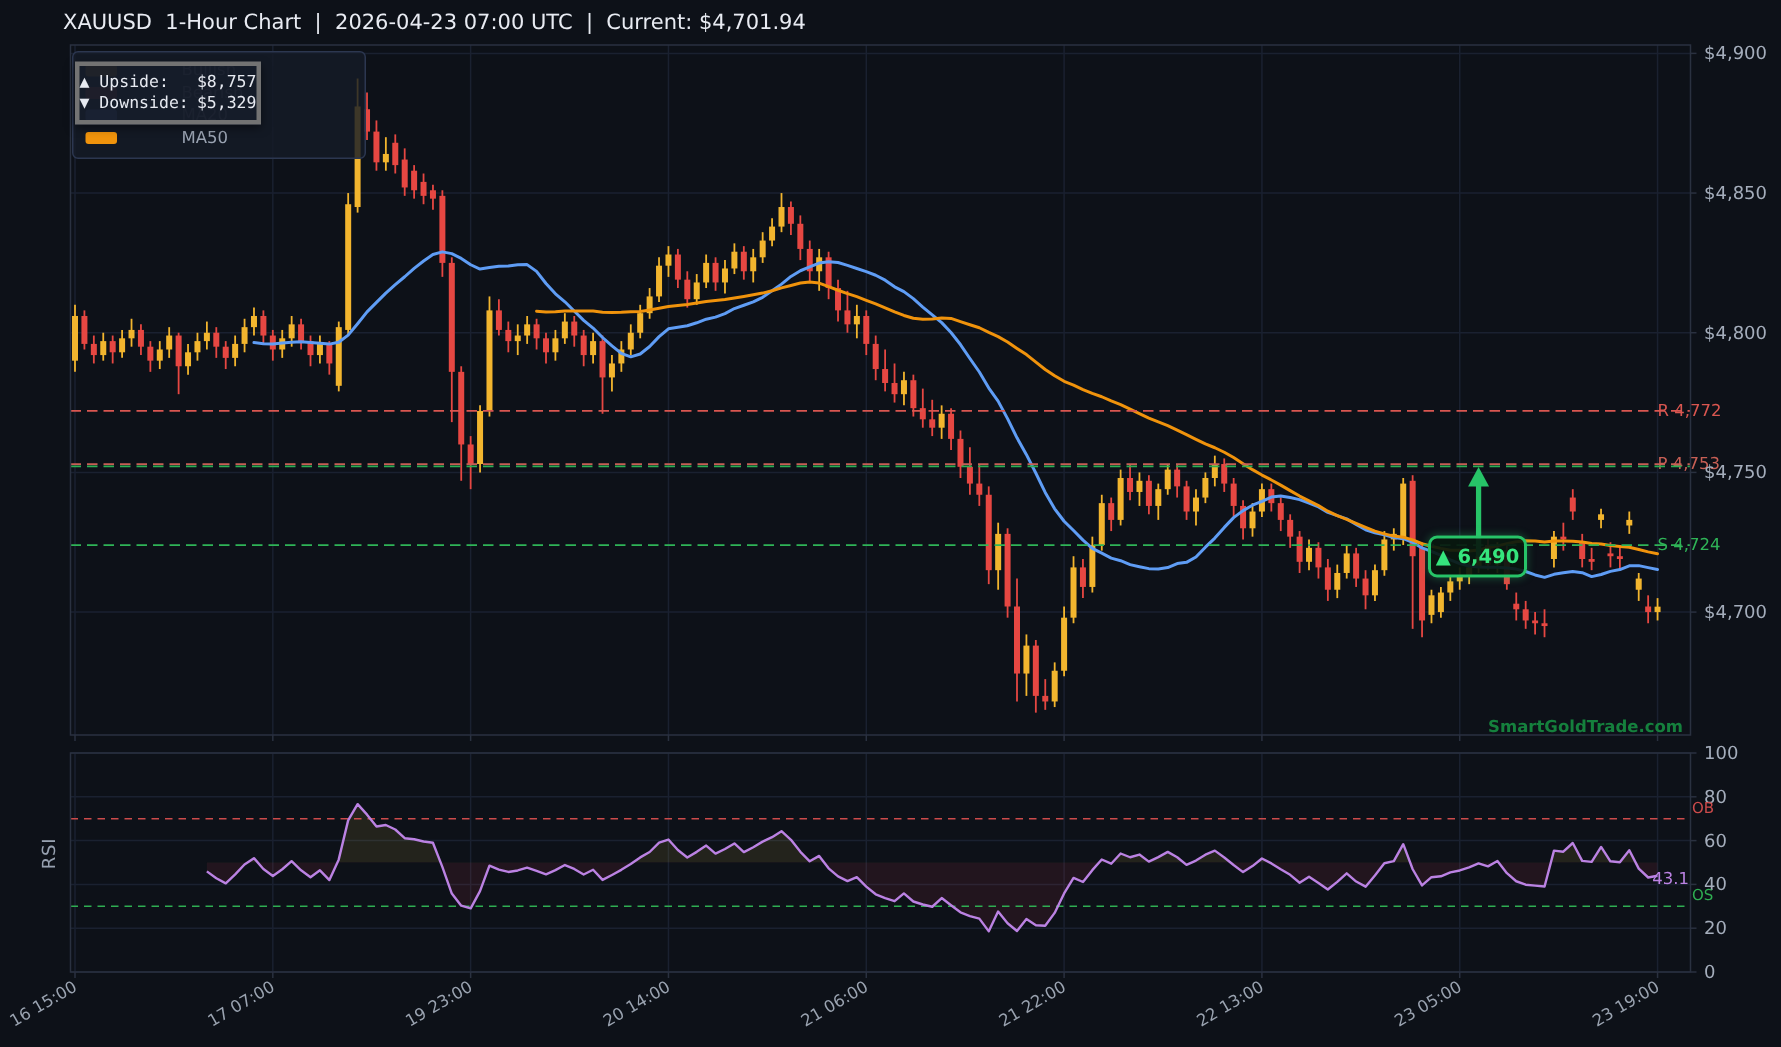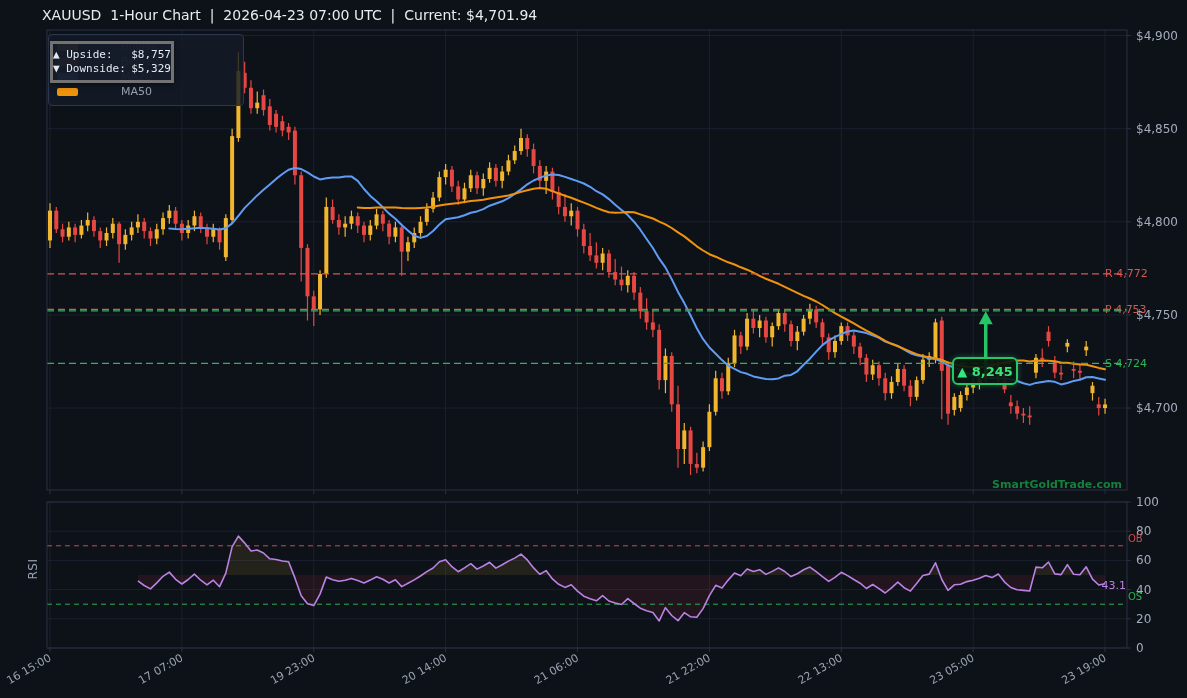--- a/index.html
+++ b/index.html
@@ -522,18 +522,18 @@
         <rect x="47" y="30" width="1080" height="460" fill="none" stroke="#2a3140"></rect>
         <rect x="47" y="502" width="1080" height="146" fill="none" stroke="#2a3140"></rect>
       </g>
       <g>
         <line x1="985.72" x2="985.72" y1="371.36032388663966" y2="323.35222672064776" stroke="#27c468" stroke-width="3.5"></line>
         <polygon points="978.72,324.35222672064776 992.72,324.35222672064776 985.72,311.35222672064776" fill="#27c468"></polygon>
       </g>
     </svg>
 
   <div class="annotation" style="border-color: rgb(39, 196, 104); color: rgb(53, 229, 125);">
-    <span>▲ 8,245</span>
+    <span>▲ 6,490</span>
   </div>
 
   <div class="watermark">SmartGoldTrade.com</div>
   <div class="rsi-axis-label">RSI</div>
 </div>
 
 </body></html>

